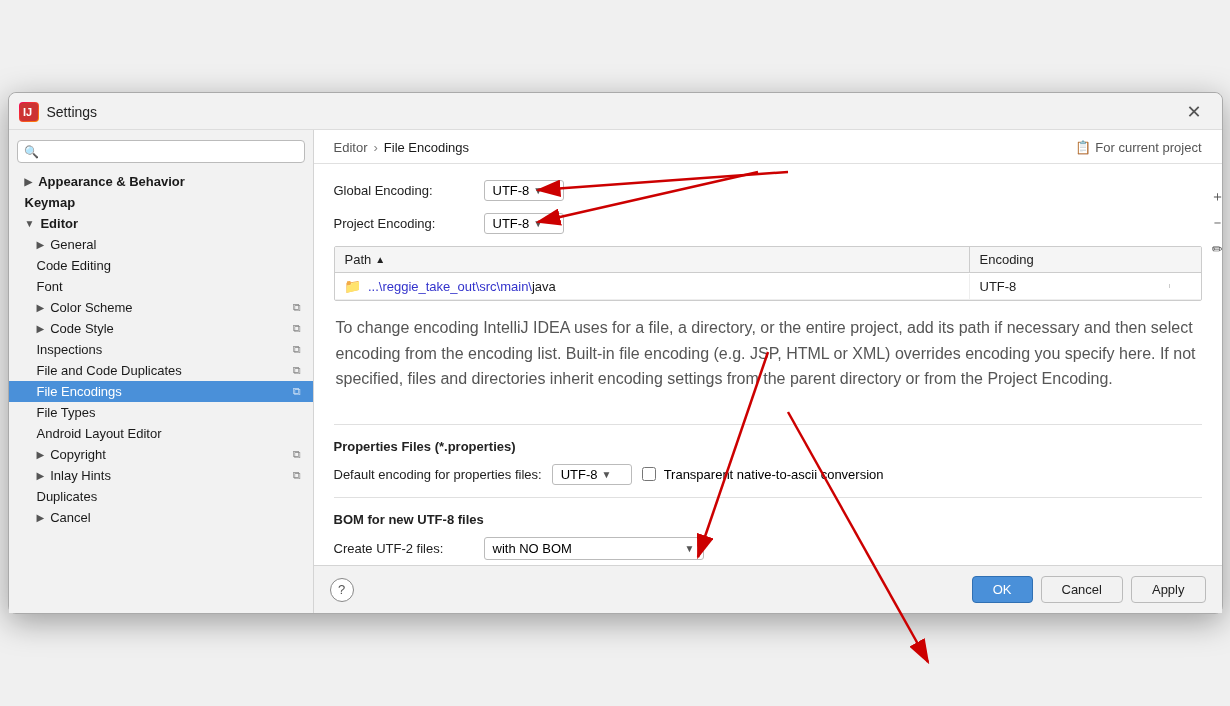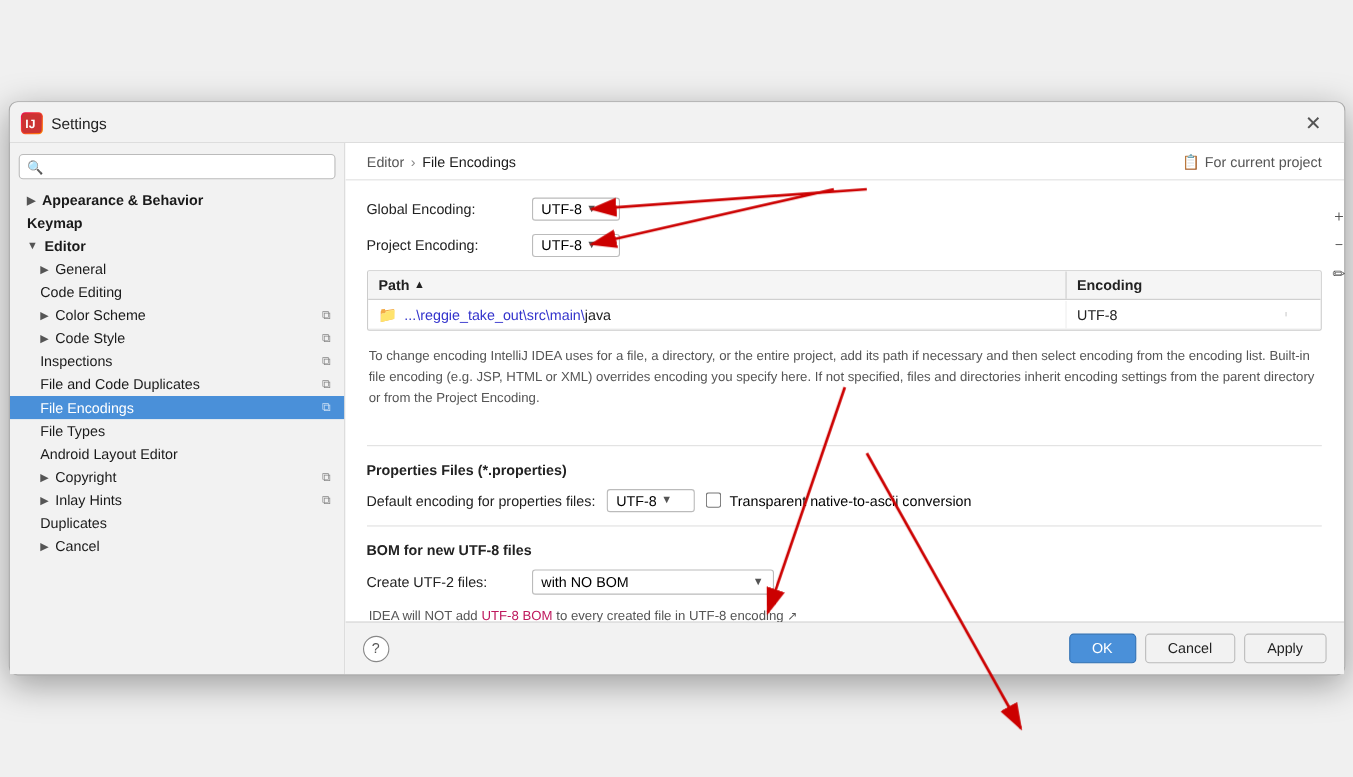--- a/index.html
+++ b/index.html
@@ -181,21 +181,21 @@
       overflow: hidden;
     }
     .table-header {
       display: flex;
       background: #f5f5f5;
       border-bottom: 1px solid #ccc;
       align-items: center;
     }
     .table-header-cell {
       padding: 5px 10px;
-      font-weight: 700;
+      font-weight: 400;
       color: #222;
       font-size: 13px;
     }
     .table-header-cell.path-col { flex: 1; display: flex; align-items: center; gap: 4px; }
     .table-header-cell.enc-col { width: 200px; border-left: 1px solid #ccc; }
     .table-header-actions {
       width: 32px;
       border-left: 1px solid #ccc;
       display: flex;
       flex-direction: column;
@@ -238,21 +238,21 @@
       display: flex;
       align-items: center;
       justify-content: center;
       cursor: pointer;
       color: #555;
       font-size: 14px;
       border-radius: 3px;
     }
     .info-text {
       color: #555;
-      font-size: 12px;
+      font-size: 16px;
       line-height: 1.6;
       margin-bottom: 32px;
       padding: 0 2px;
     }
     .section-divider {
       border: none;
       border-top: 1px solid #e0e0e0;
       margin: 10px 0 14px 0;
     }
     .section-title {
@@ -388,20 +388,23 @@
 
         <div class="sidebar-item indent1">
           <span class="arrow">▶</span>
           <span>General</span>
         </div>
 
         <div class="sidebar-item indent1">
           <span>Code Editing</span>
         </div>
 
+        <div class="sidebar-item indent1">
+          <span>Font</span>
+        </div>
 
         <div class="sidebar-item indent1">
           <span class="arrow">▶</span>
           <span>Color Scheme</span>
           <span class="copy-icon">⧉</span>
         </div>
 
         <div class="sidebar-item indent1">
           <span class="arrow">▶</span>
           <span>Code Style</span>

